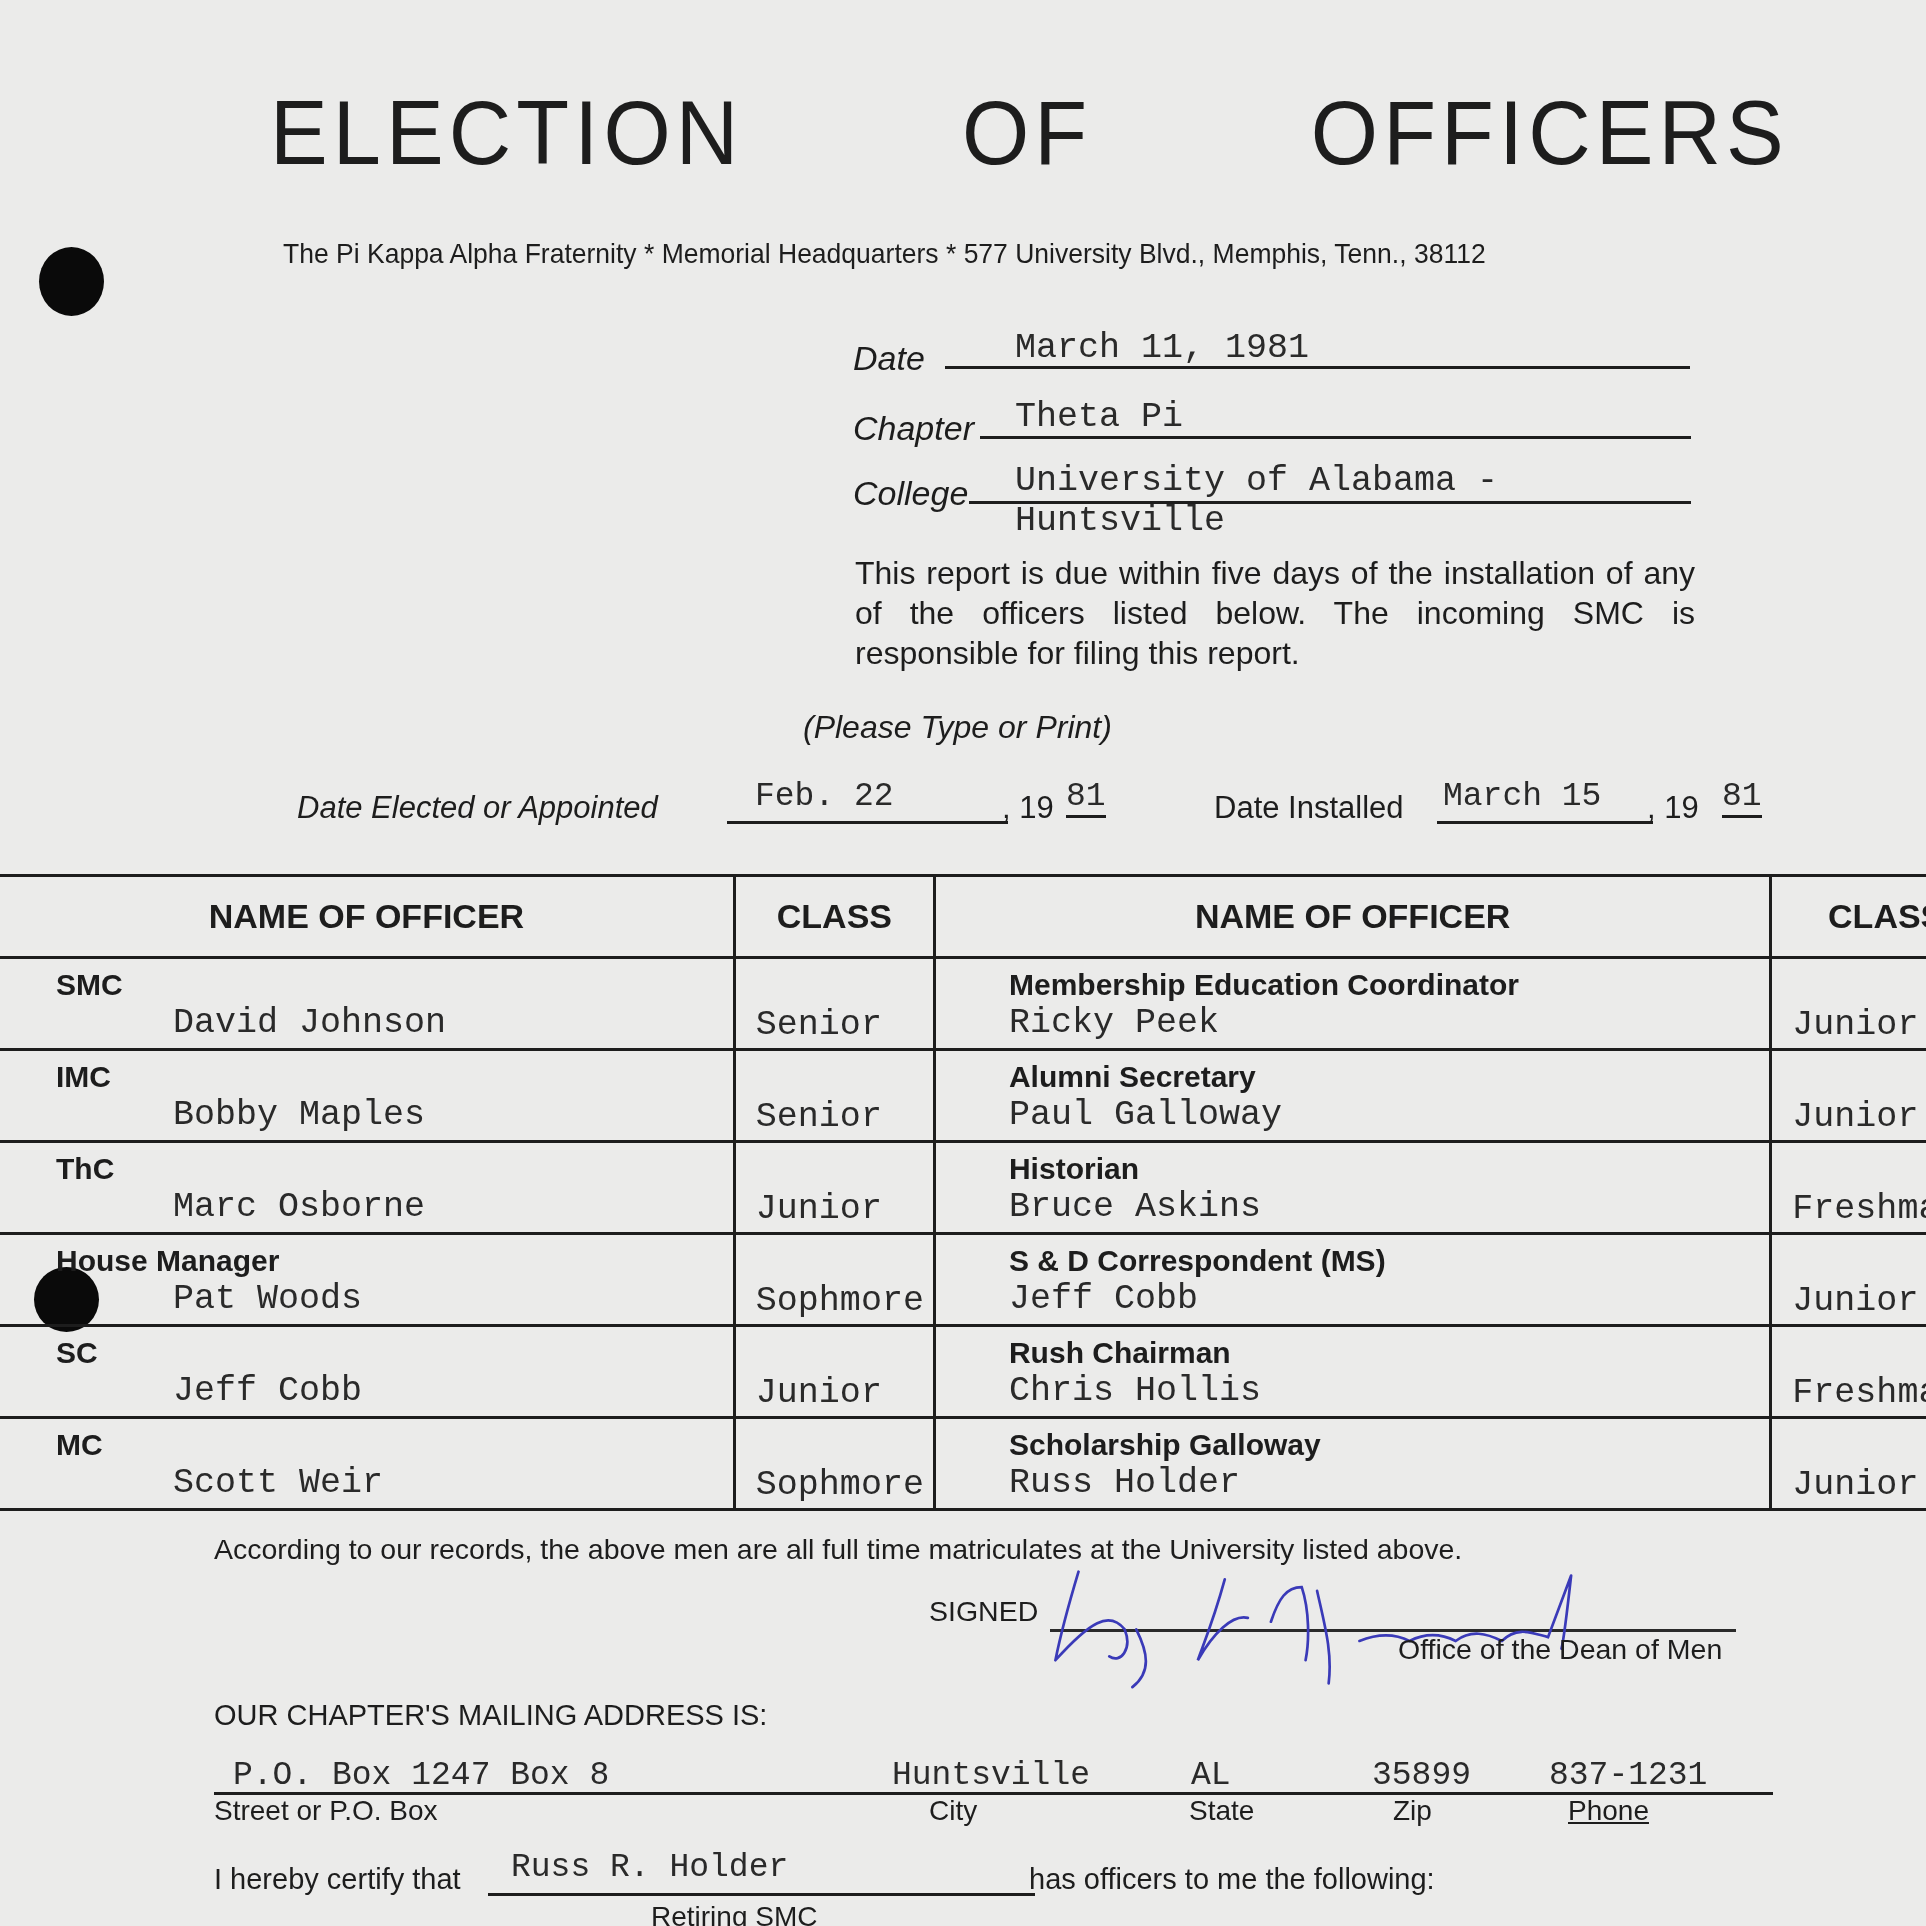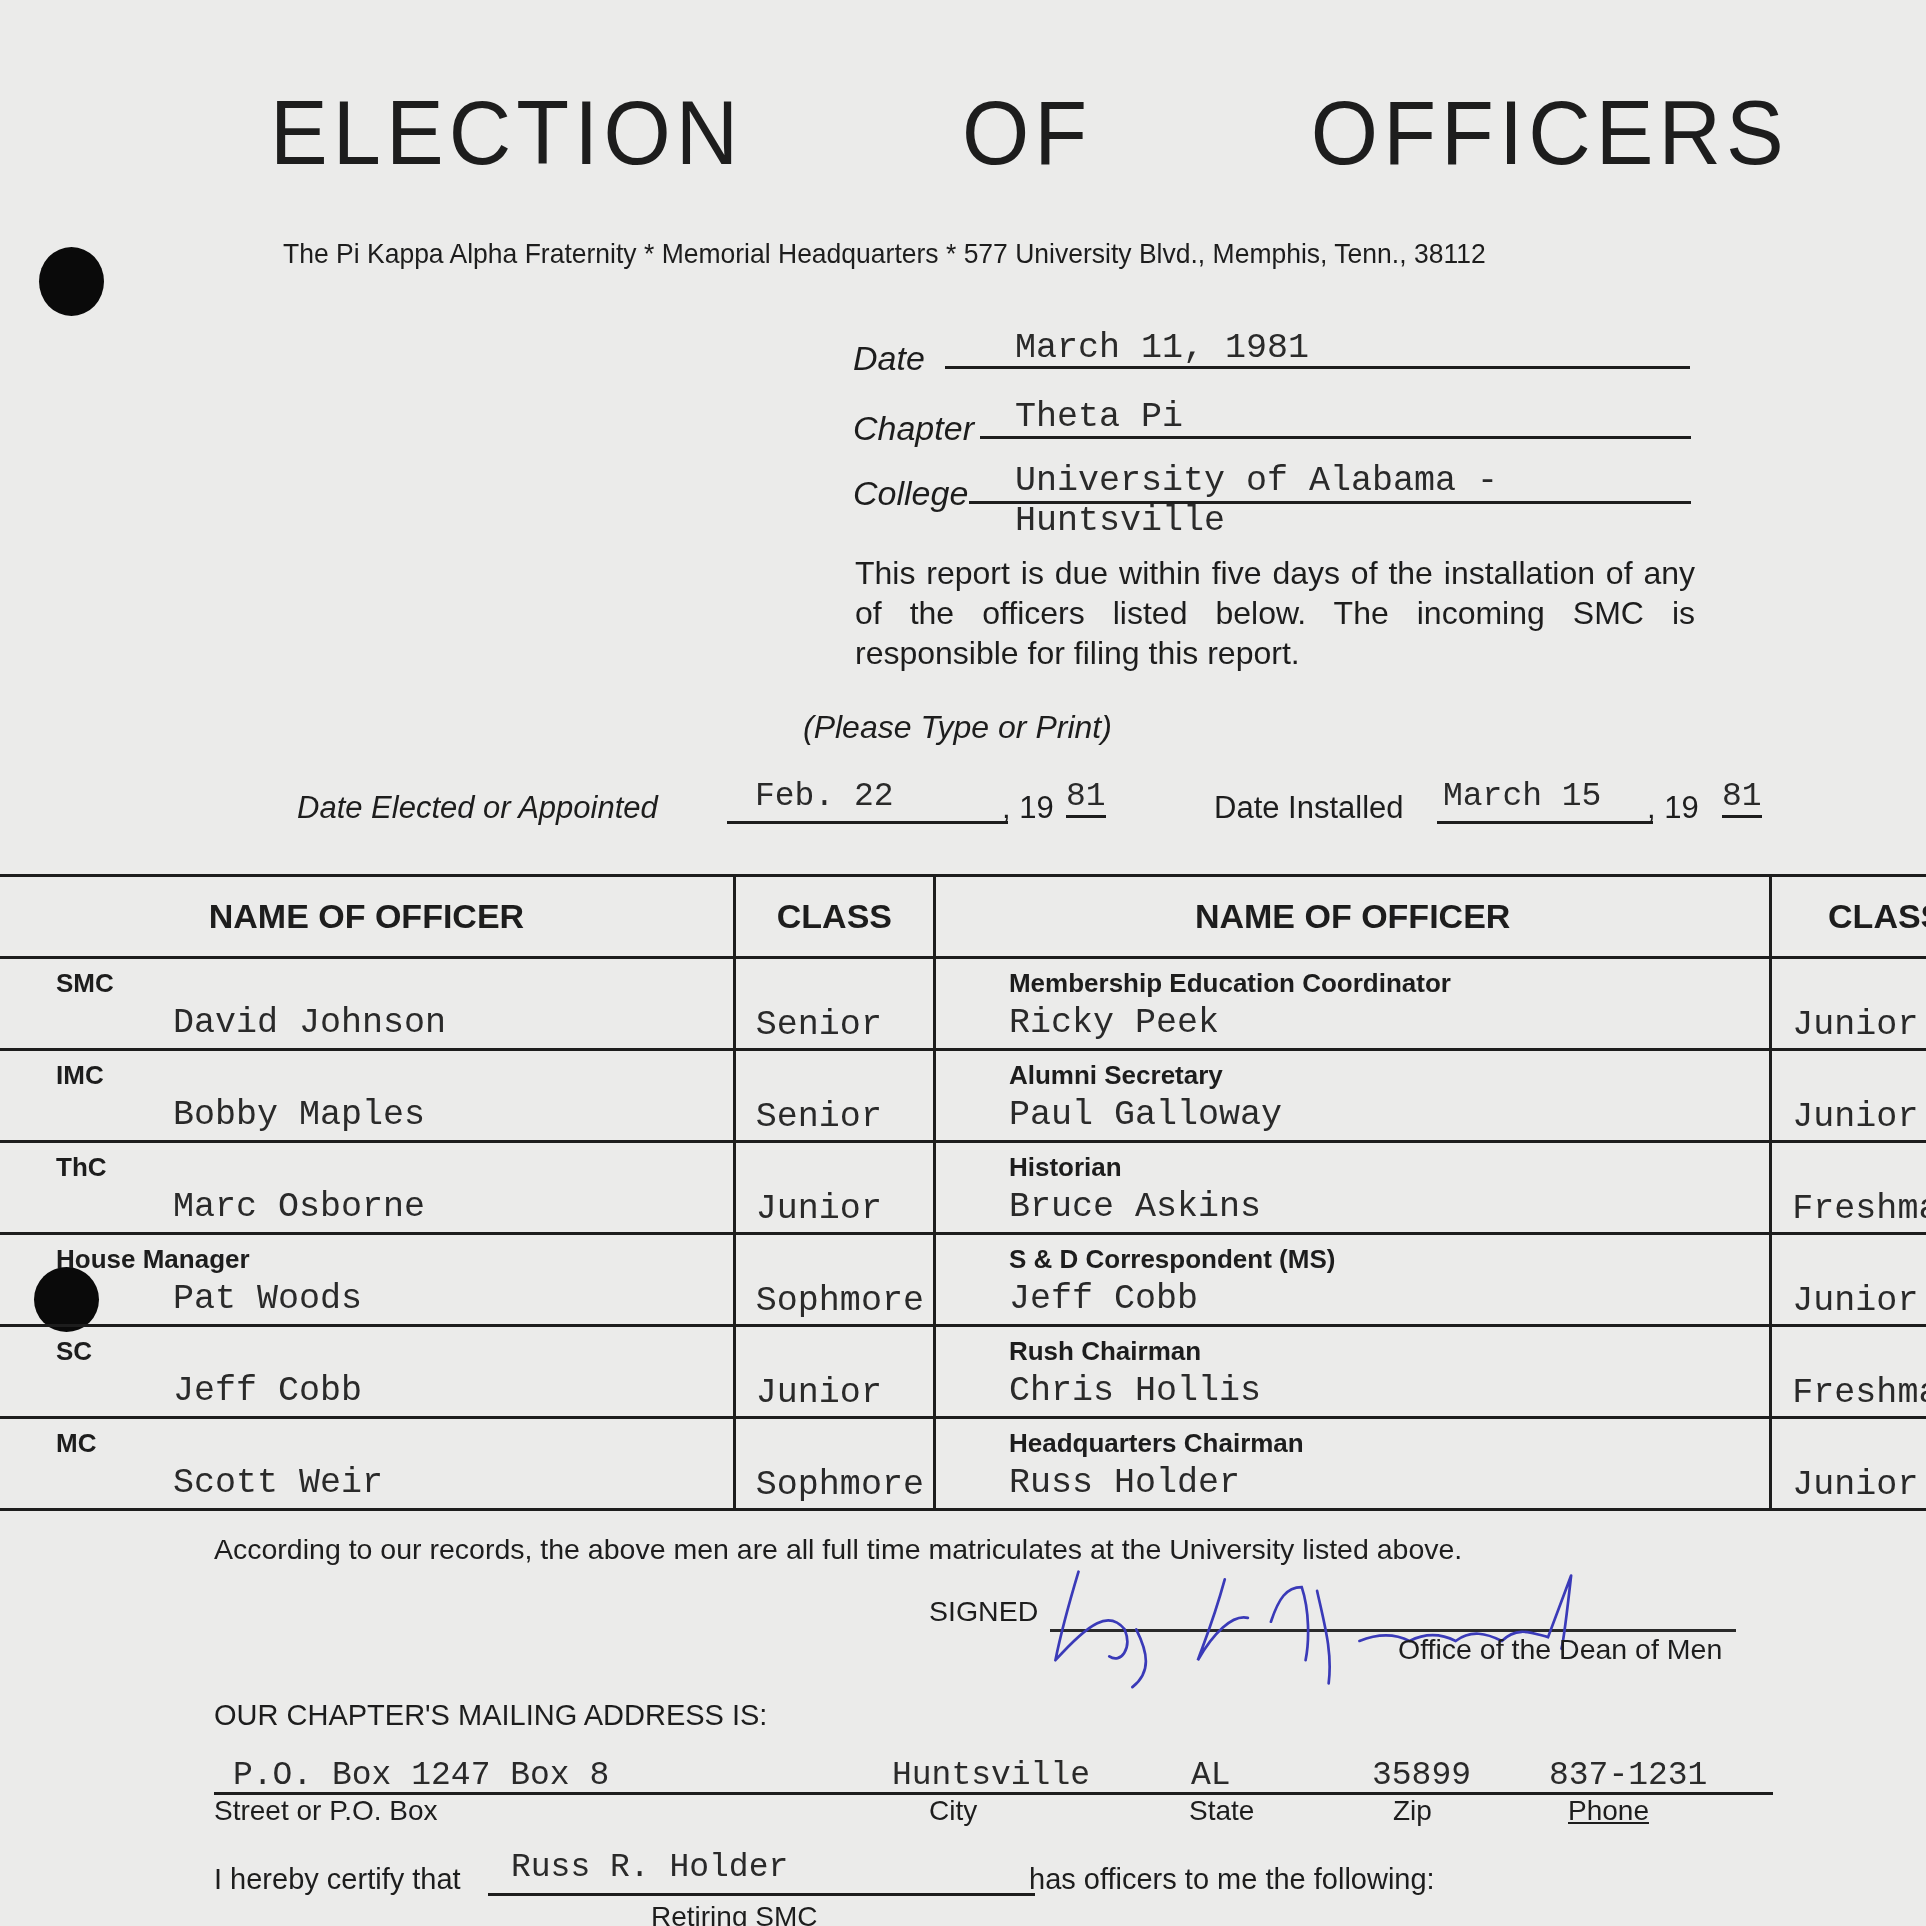--- a/index.html
+++ b/index.html
@@ -21,21 +21,21 @@
   .field-label { font-size:34px; font-style:italic; }
   .field-val { font-size:35px; }
 
   
   #officers { position:absolute; left:0; top:874px; width:1999px; border-collapse:collapse; table-layout:fixed; }
   #officers td, #officers th { border:3.1px solid #1d1d1d; padding:0; vertical-align:top; position:relative; }
   #officers tr > *:first-child { border-left:none; }
   #officers tr > *:last-child { border-right:none; }
   #officers th { height:79px; font-size:34px; font-weight:bold; text-align:center; vertical-align:middle; }
   #officers td { height:89px; }
-  .role { position:absolute; left:56px; top:8.5px; font-size:26px; font-weight:bold; white-space:nowrap; }
+  .role { position:absolute; left:56px; top:8.5px; font-size:30px; font-weight:bold; white-space:nowrap; }
   .role.right { left:73px; }
   .oname { position:absolute; left:173px; bottom:5.4px; font-size:35px; white-space:nowrap; }
   .oname.right { left:73px; }
   .oclass { position:absolute; left:20px; bottom:3.1px; font-size:35px; white-space:nowrap; }
 </style>
 </head>
 <body>
 
 <div class="hole" style="left:39px;top:247px;width:65px;height:69px;"></div>
 <div class="hole" style="left:34px;top:1267px;width:65px;height:65px;"></div>
@@ -172,21 +172,21 @@
   </tr>
   <tr>
     <td>
           <span class="role">MC</span>
           <span class="oname mono">Scott Weir</span>
         </td>
     <td>
           <span class="oclass mono">Sophmore</span>
         </td>
     <td>
-          <span class="role right">Headquarters Chairman</span>
+          <span class="role right">Scholarship Galloway</span>
           <span class="oname right mono">Russ Holder</span>
         </td>
     <td>
           <span class="oclass mono">Junior</span>
         </td>
   </tr>
 </tbody>
   </table>
 
 <div class="abs" style="left:214px;top:1533px;font-size:28.5px;">According to our records, the above men are all full time matriculates at the University listed above.</div>

